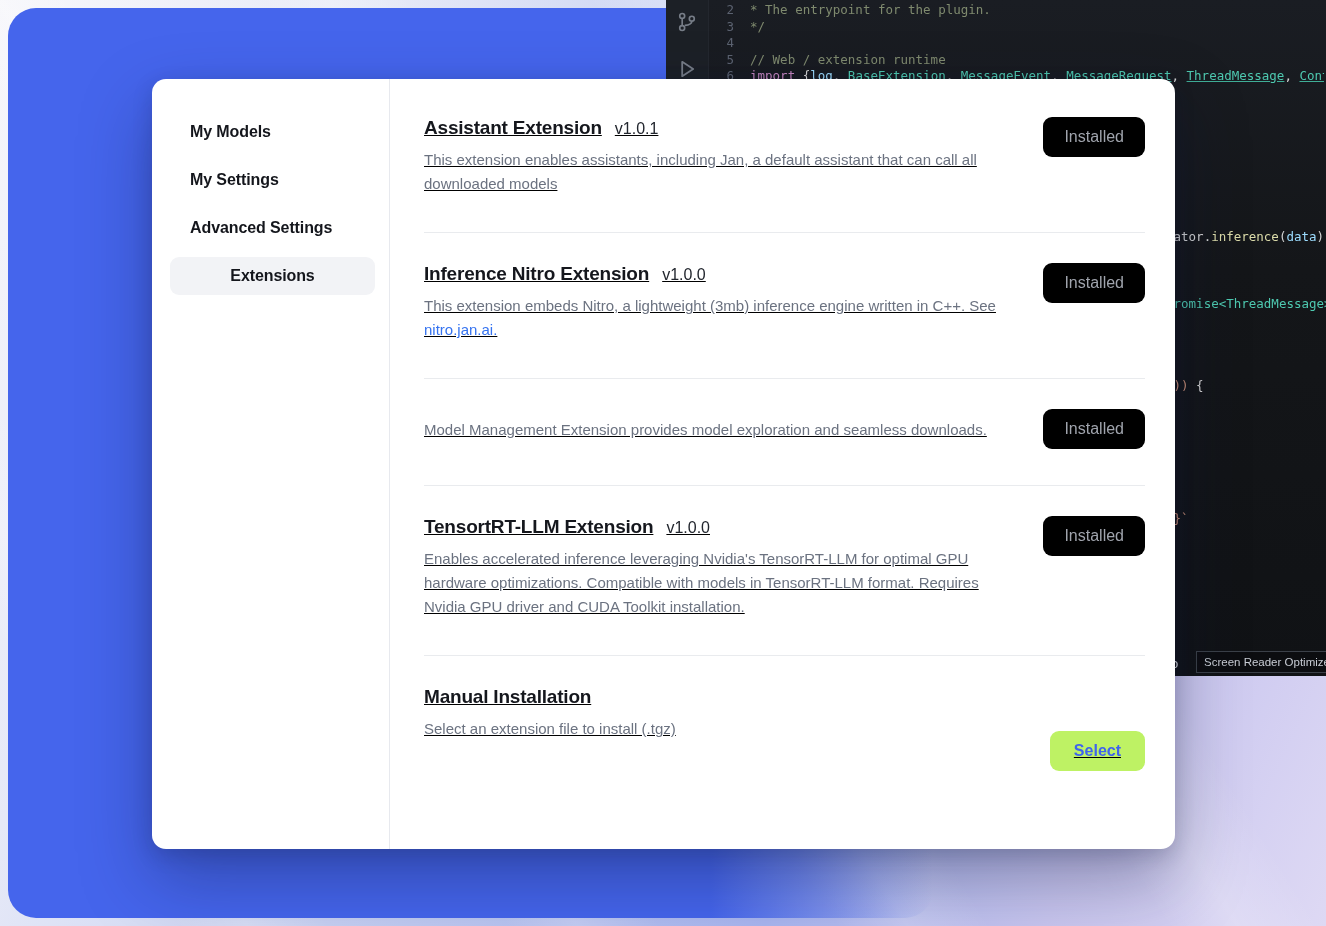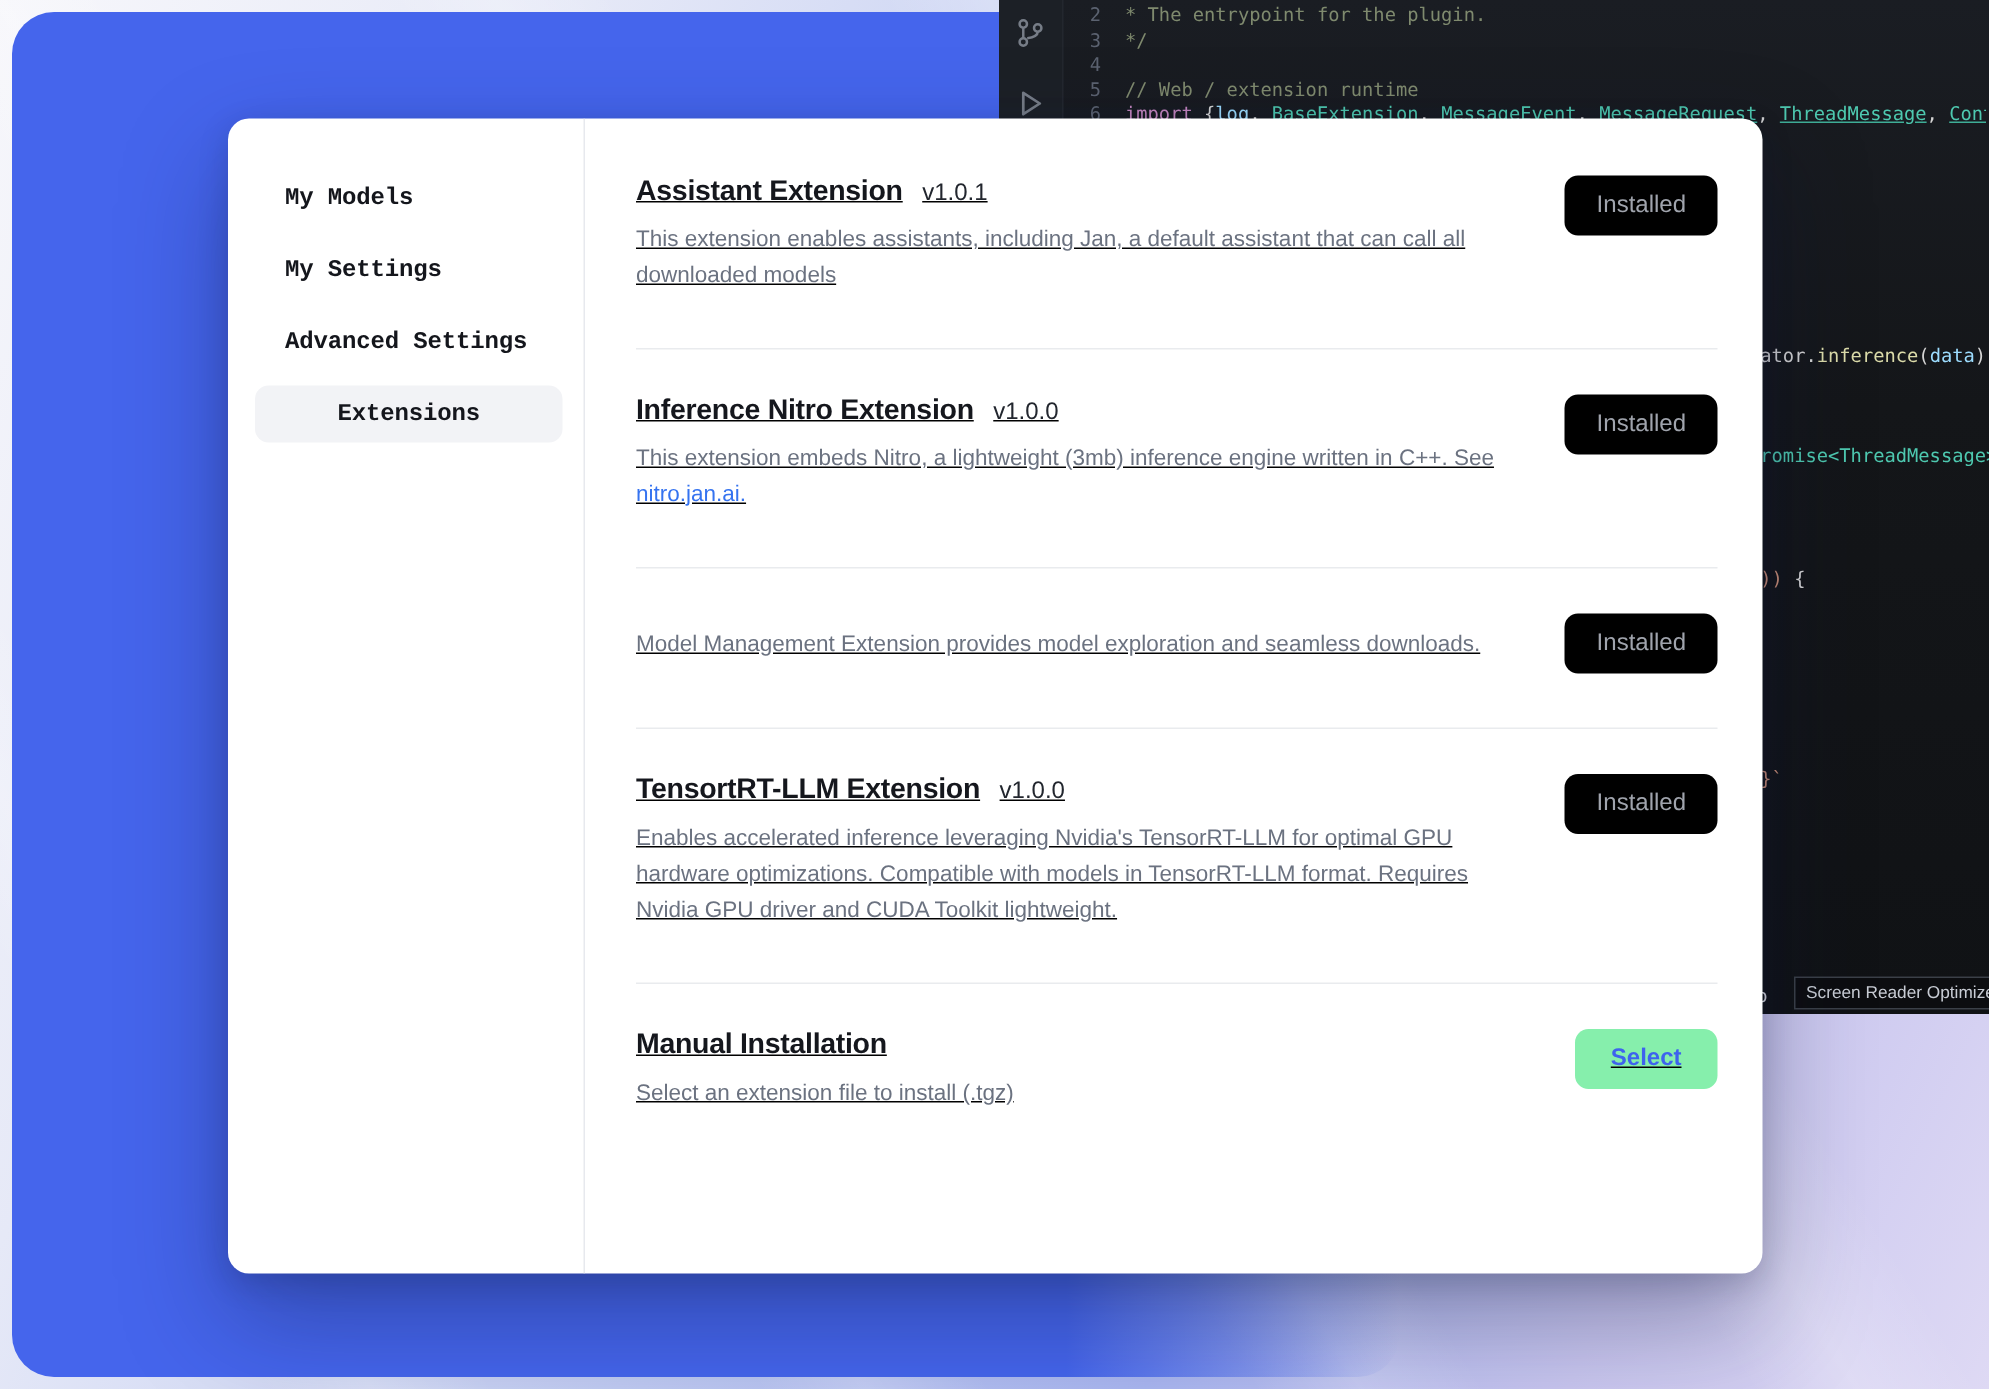--- a/index.html
+++ b/index.html
@@ -55,41 +55,41 @@
     z-index:1;
   }
 
   
   .modal{
     position:absolute;left:152px;top:79px;width:1023px;height:770px;
     background:#ffffff;border-radius:14px;overflow:hidden;display:flex;
     box-shadow:0 30px 70px rgba(15,23,60,.35),0 6px 20px rgba(15,23,60,.18);
     z-index:3;
   }
-  .modal-sidebar{width:238px;flex:none;border-right:1px solid #e7e9ee;padding:34px 14px 0 18px;box-sizing:border-box;font-family:Liberation Mono, monospace;}
+  .modal-sidebar{width:238px;flex:none;border-right:1px solid #e7e9ee;padding:34px 14px 0 18px;box-sizing:border-box;}
   .side-item{
     padding:10px 20px;border-radius:9px;margin-bottom:10px;cursor:pointer;
     font-size:16px;font-weight:700;color:#14161c;letter-spacing:-.1px;
   }
   .side-item.active{background:#f2f3f6;text-align:center;}
   .modal-main{flex:1;padding:8px 30px 0 34px;overflow:hidden;}
   .ext-row{display:flex;align-items:flex-start;justify-content:space-between;padding:30px 0 36px;text-decoration:underline;}
   .ext-row + .ext-row{border-top:1px solid #e9ebee;}
   .ext-info{max-width:582px;}
   .ext-title-line{display:flex;align-items:baseline;gap:13px;}
   .ext-title{font-size:19px;font-weight:700;color:#15171d;letter-spacing:-.2px;}
   .ext-version{font-size:16px;font-weight:500;color:#22262e;}
   .ext-desc{margin-top:9px;font-size:15px;line-height:24px;color:#6b7280;}
   .link{color:#3573f0;text-decoration:none;cursor:pointer;}
   .btn{
     border:0;border-radius:9px;padding:11px 21px;cursor:pointer;flex:none;
     font-family:"Liberation Sans",sans-serif;font-size:16px;font-weight:500;
   }
   .btn-installed{background:#000000;color:#a0a4ad;}
-  .btn-select{background:#86efac;color:#3e63ee;font-weight:700;padding:11px 24px;}
+  .btn-select{background:#bef264;color:#3e63ee;font-weight:700;padding:11px 24px;margin-top:45px;}
 </style>
 </head>
 <body>
 
 <div id="canvas">
 
   <div class="editor">
     <div class="activity">
       <svg class="act-icon branch" viewBox="0 0 16 16">
         <g fill="none" stroke="#878e99" stroke-width="1.2">
@@ -176,21 +176,21 @@
         </div>
         <button class="btn btn-installed">Installed</button>
       </div>
 
       <div class="ext-row">
         <div class="ext-info">
           <div class="ext-title-line">
             <span class="ext-title">TensortRT-LLM Extension</span>
             <span class="ext-version">v1.0.0</span>
           </div>
-          <div class="ext-desc">Enables accelerated inference leveraging Nvidia's TensorRT-LLM for optimal GPU hardware optimizations. Compatible with models in TensorRT-LLM format. Requires Nvidia GPU driver and CUDA Toolkit lightweight.</div>
+          <div class="ext-desc">Enables accelerated inference leveraging Nvidia's TensorRT-LLM for optimal GPU hardware optimizations. Compatible with models in TensorRT-LLM format. Requires Nvidia GPU driver and CUDA Toolkit installation.</div>
         </div>
         <button class="btn btn-installed">Installed</button>
       </div>
 
       <div class="ext-row">
         <div class="ext-info">
           <div class="ext-title-line">
             <span class="ext-title">Manual Installation</span>
           </div>
           <div class="ext-desc">Select an extension file to install (.tgz)</div>

